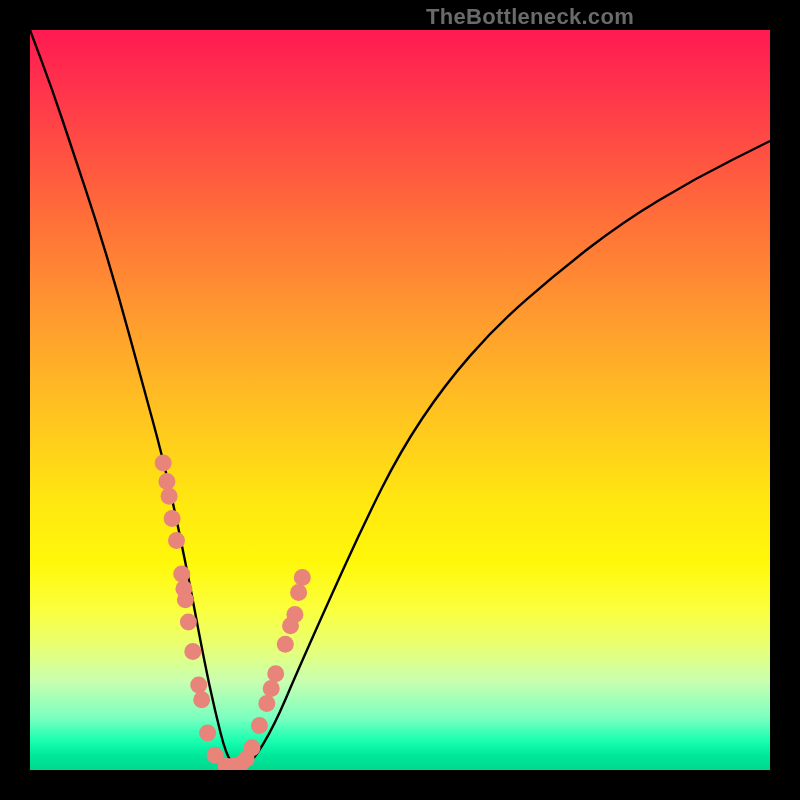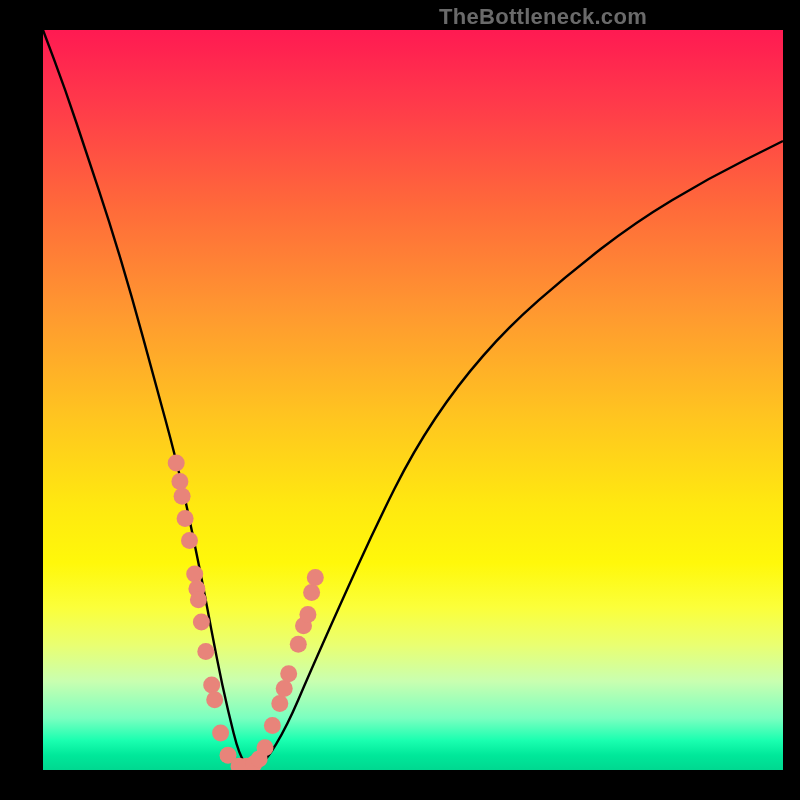--- a/index.html
+++ b/index.html
@@ -7,21 +7,21 @@
     padding: 0;
     width: 800px;
     height: 800px;
     background: #000;
     overflow: hidden;
     font-family: Arial, Helvetica, sans-serif;
   }
   .frame {
     position: absolute;
     top: 0;
-    left: 13px;
+    left: 0;
     width: 644px;
     height: 800px;
     background: #000;
   }
   .plot-area {
     position: absolute;
     top: 30px;
     left: 30px;
     width: 740px;
     height: 740px;

